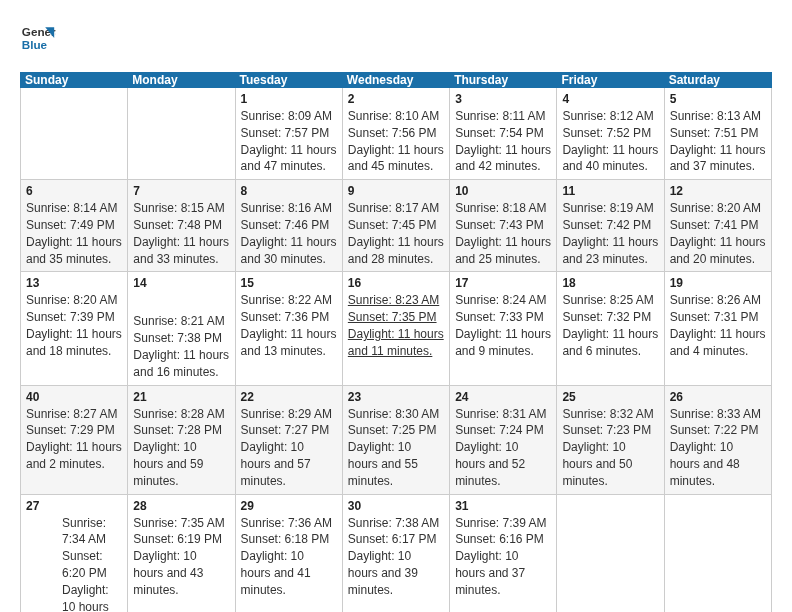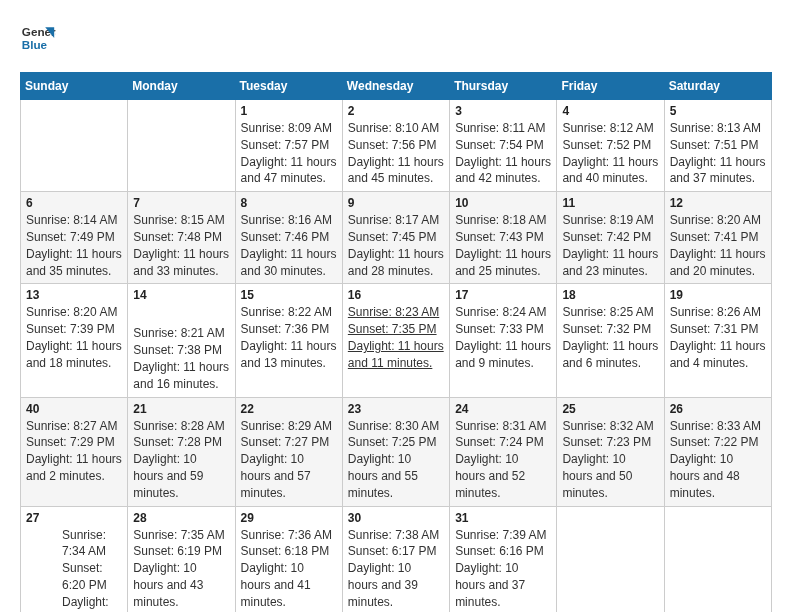--- a/index.html
+++ b/index.html
@@ -40,21 +40,21 @@
       margin-top: 2px;
     }
     .calendar {
       width: 100%;
       border-collapse: collapse;
       font-size: 11px;
     }
     .calendar th {
       background-color: #1a6fa8;
       color: white;
-      padding: 6px 4px;
+      padding: 0 4px;
       text-align: left;
       font-size: 12px;
       font-weight: bold;
       border: 1px solid #1a6fa8;
     }
     .calendar td {
       border: 1px solid #ccc;
       vertical-align: top;
       padding: 4px 5px;
       width: 107px;

